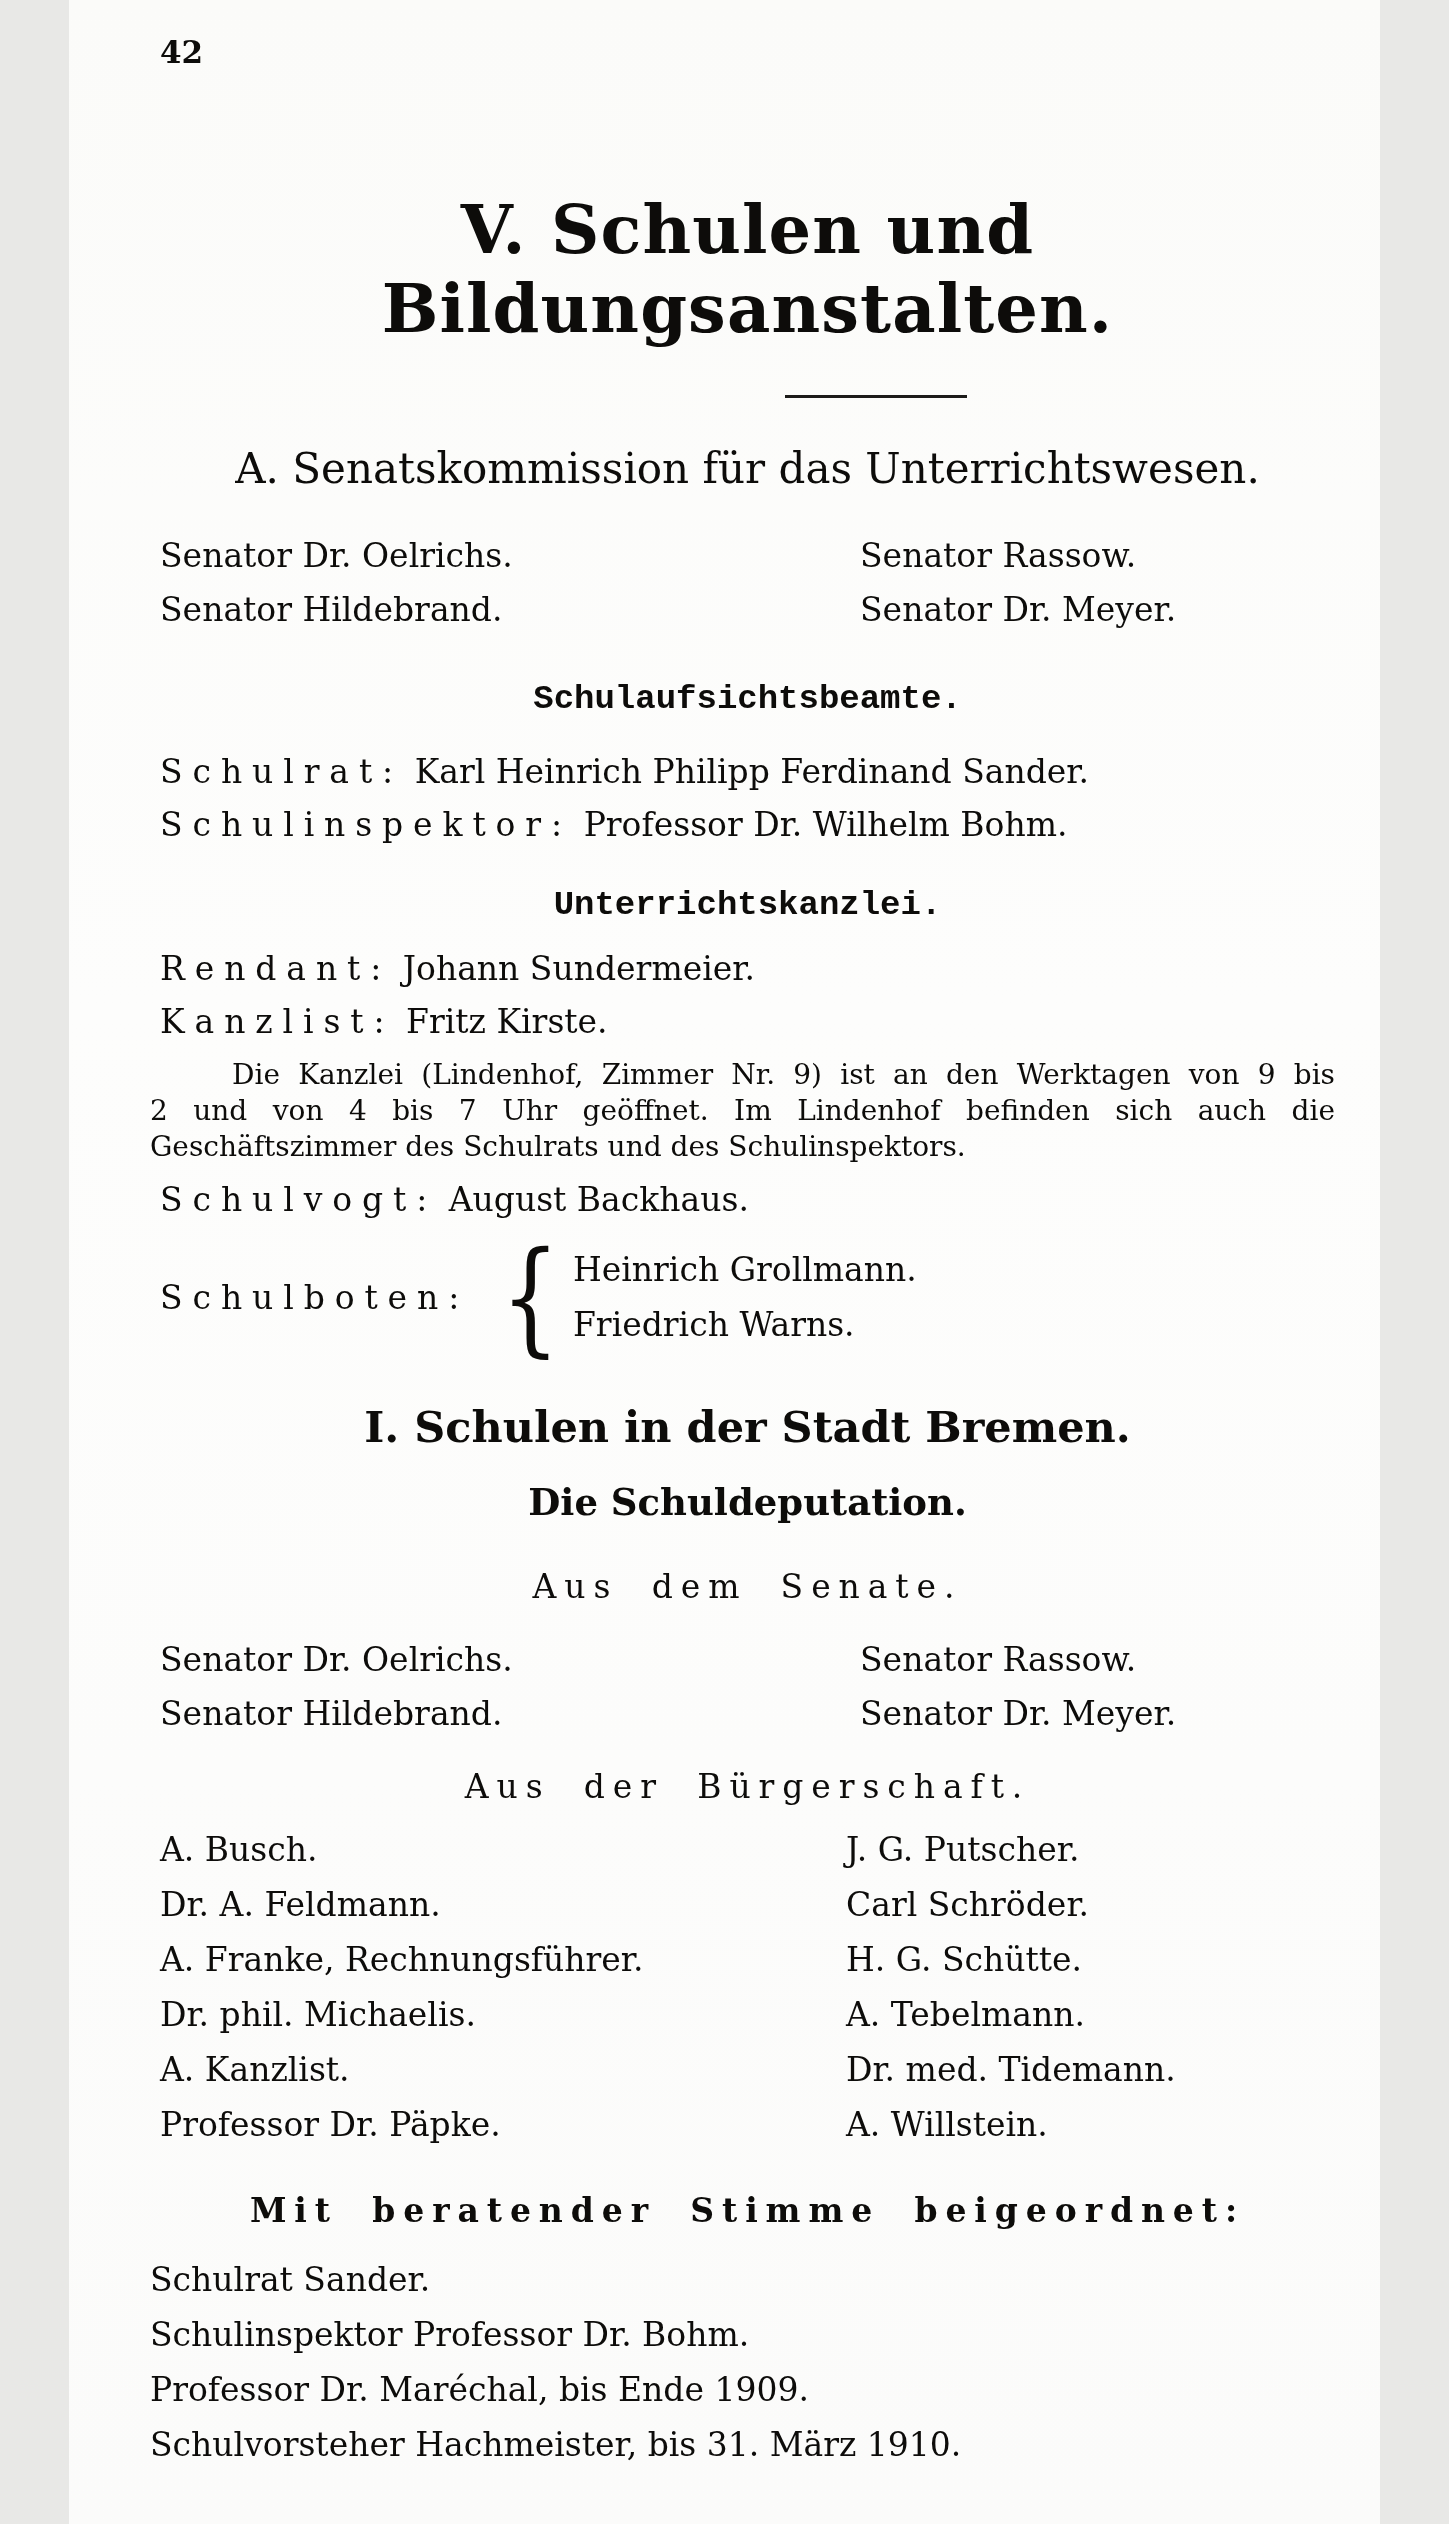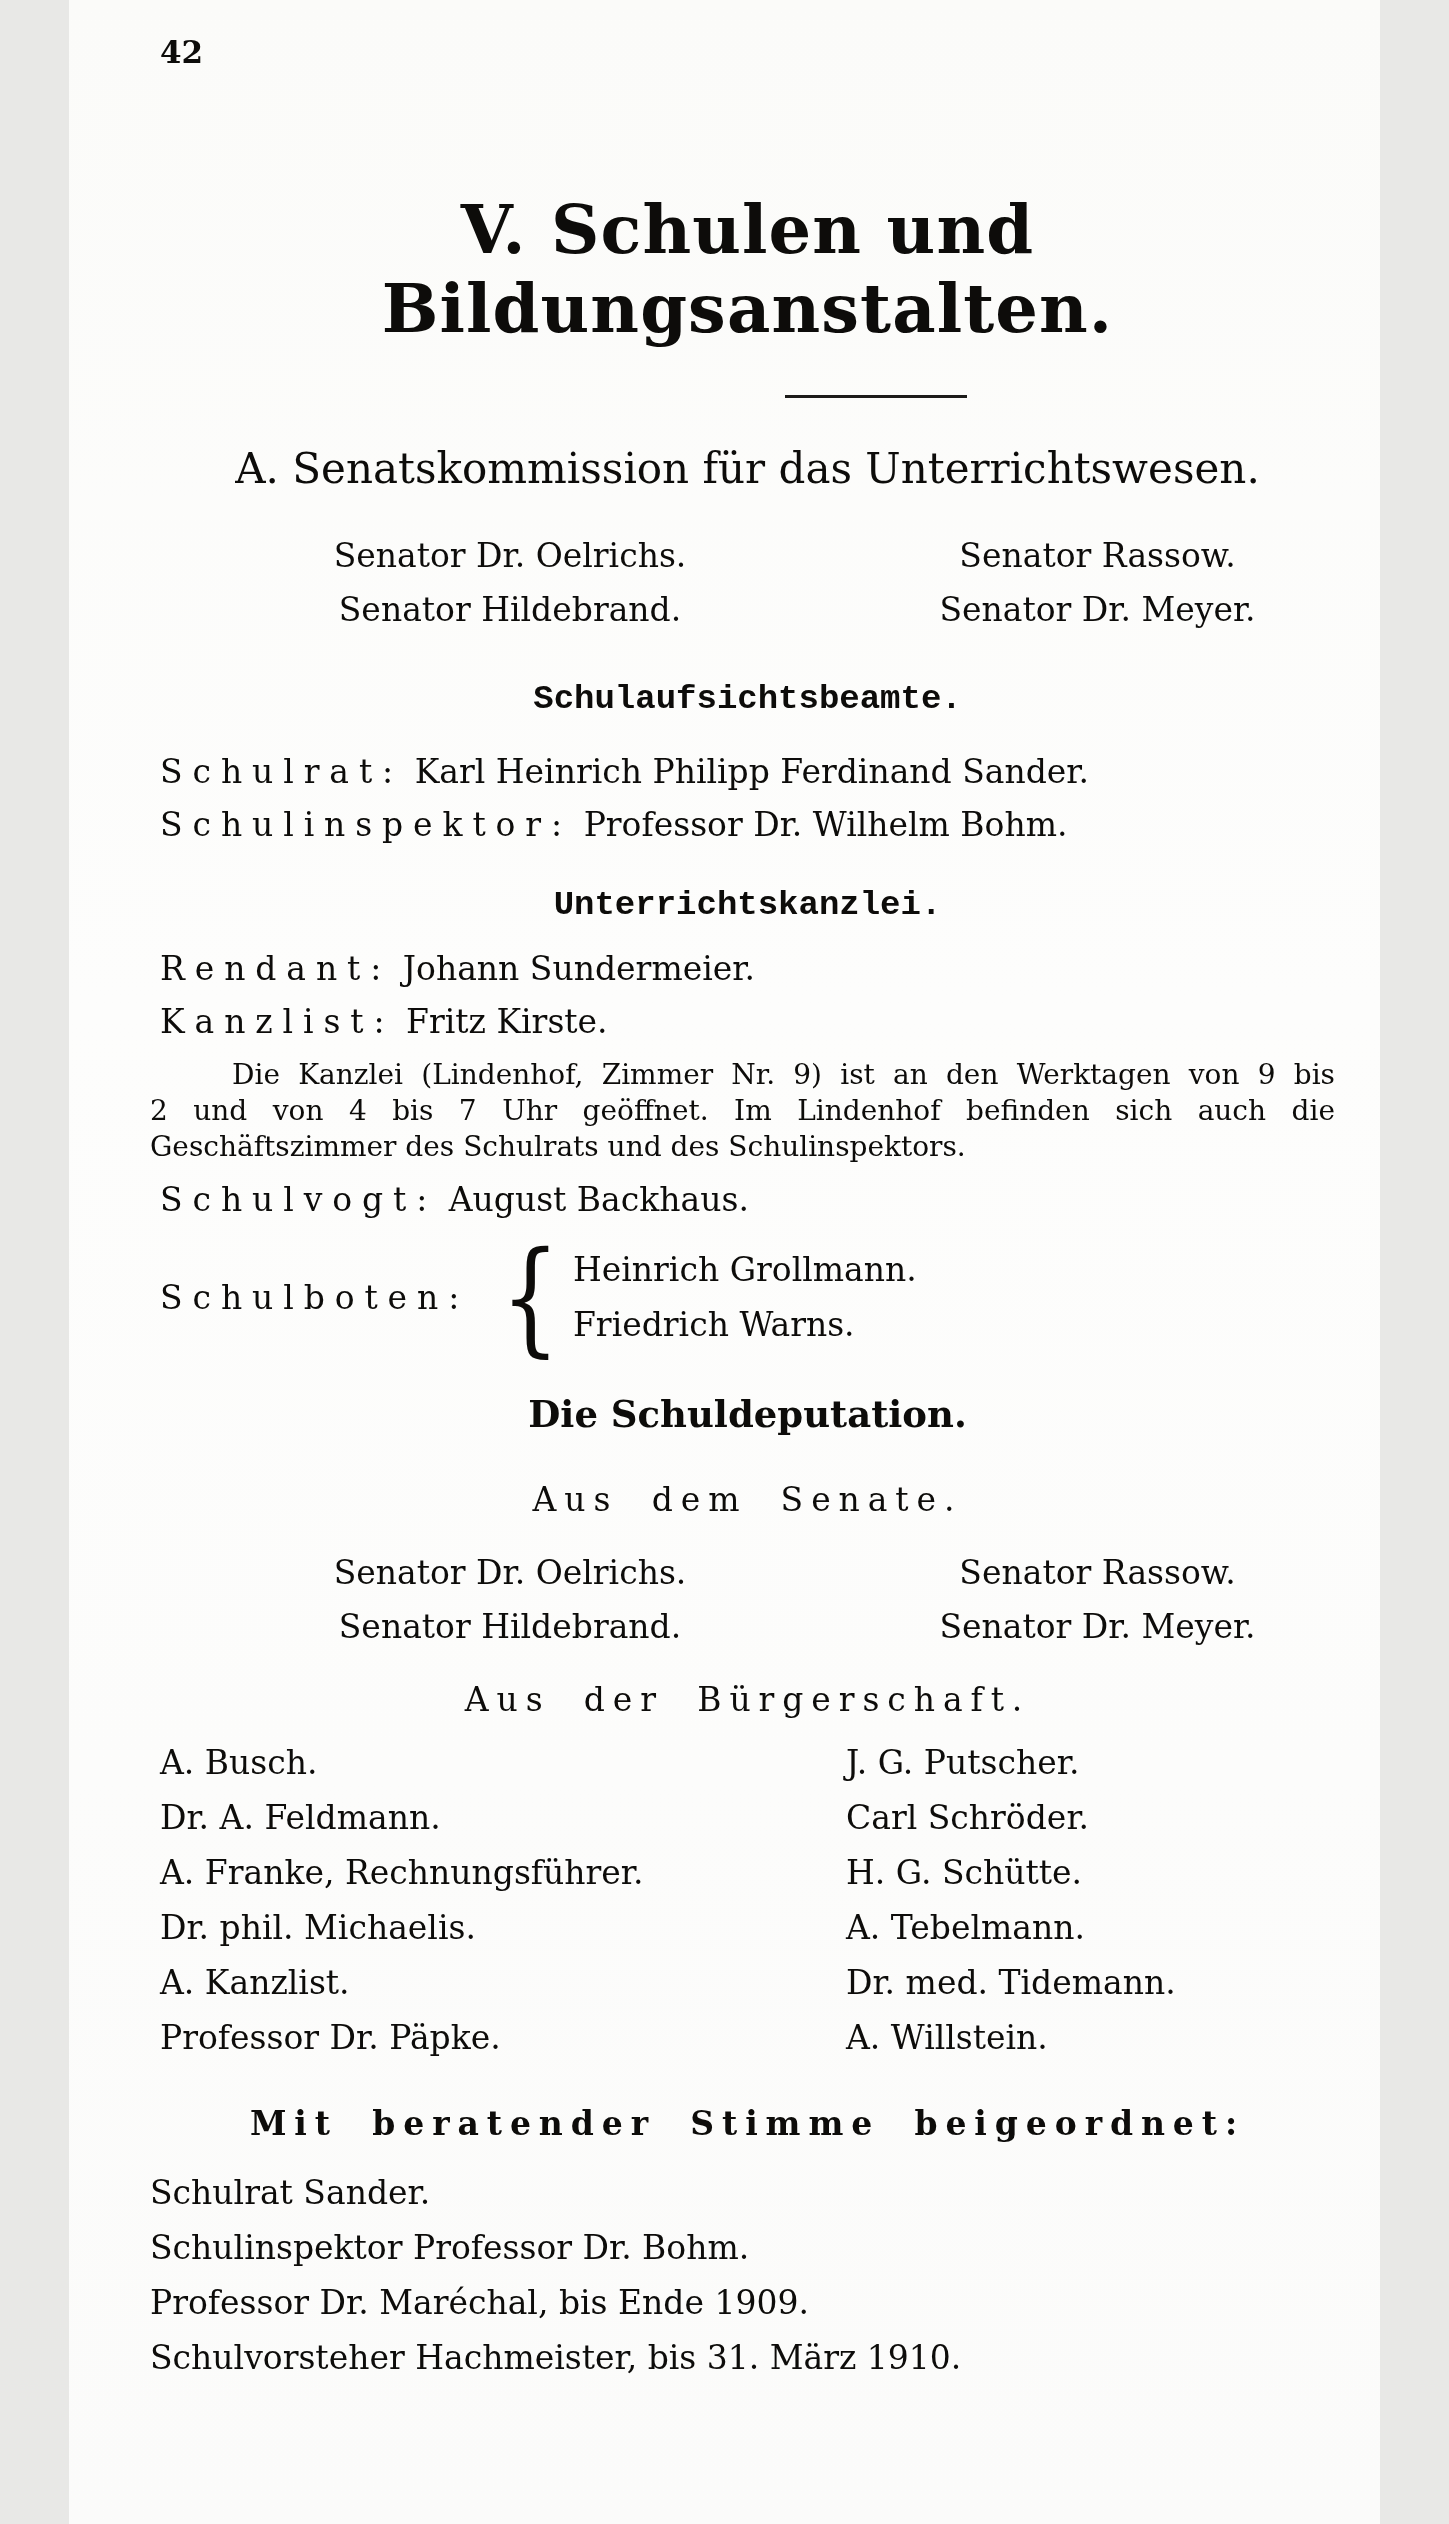--- a/index.html
+++ b/index.html
@@ -44,21 +44,21 @@
     text-align: center;
     font-size: 42px;
     line-height: 1.22;
     font-weight: normal;
   }
   .two-col {
     display: grid;
     font-size: 33px;
   }
   .two-col .cell { white-space: nowrap; }
-  .sen-grid { grid-template-columns: 700px auto; line-height: 54px; text-align: center; }
+  .sen-grid { grid-template-columns: 700px auto; line-height: 54px; }
   .buerg-grid { grid-template-columns: 686px auto; line-height: 55px; }
   .senA { margin-top: 34px; }
   .senB { margin-top: 24px; }
   .buerg { margin-top: 13.2px; }
   .subhead {
     text-align: center;
     font-size: 34px;
     font-weight: bold;
     line-height: 44px;
     font-family: Liberation Mono, monospace;
@@ -183,20 +183,21 @@
 
   <div class="schulboten-row">
     <span class="sp-label">Schulboten:</span>
     <span class="brace">{</span>
     <div class="schulboten-names">
       <div>Heinrich Grollmann.</div>
       <div>Friedrich Warns.</div>
     </div>
   </div>
 
+  <div class="big-head">I. Schulen in der Stadt Bremen.</div>
 
   <div class="dep-head">Die Schuldeputation.</div>
 
   <div class="spaced-head senate-head">Aus dem Senate.</div>
 
   <div class="two-col sen-grid senB">
     <div class="cell">Senator Dr. Oelrichs.</div>
     <div class="cell">Senator Rassow.</div>
     <div class="cell">Senator Hildebrand.</div>
     <div class="cell">Senator Dr. Meyer.</div>

